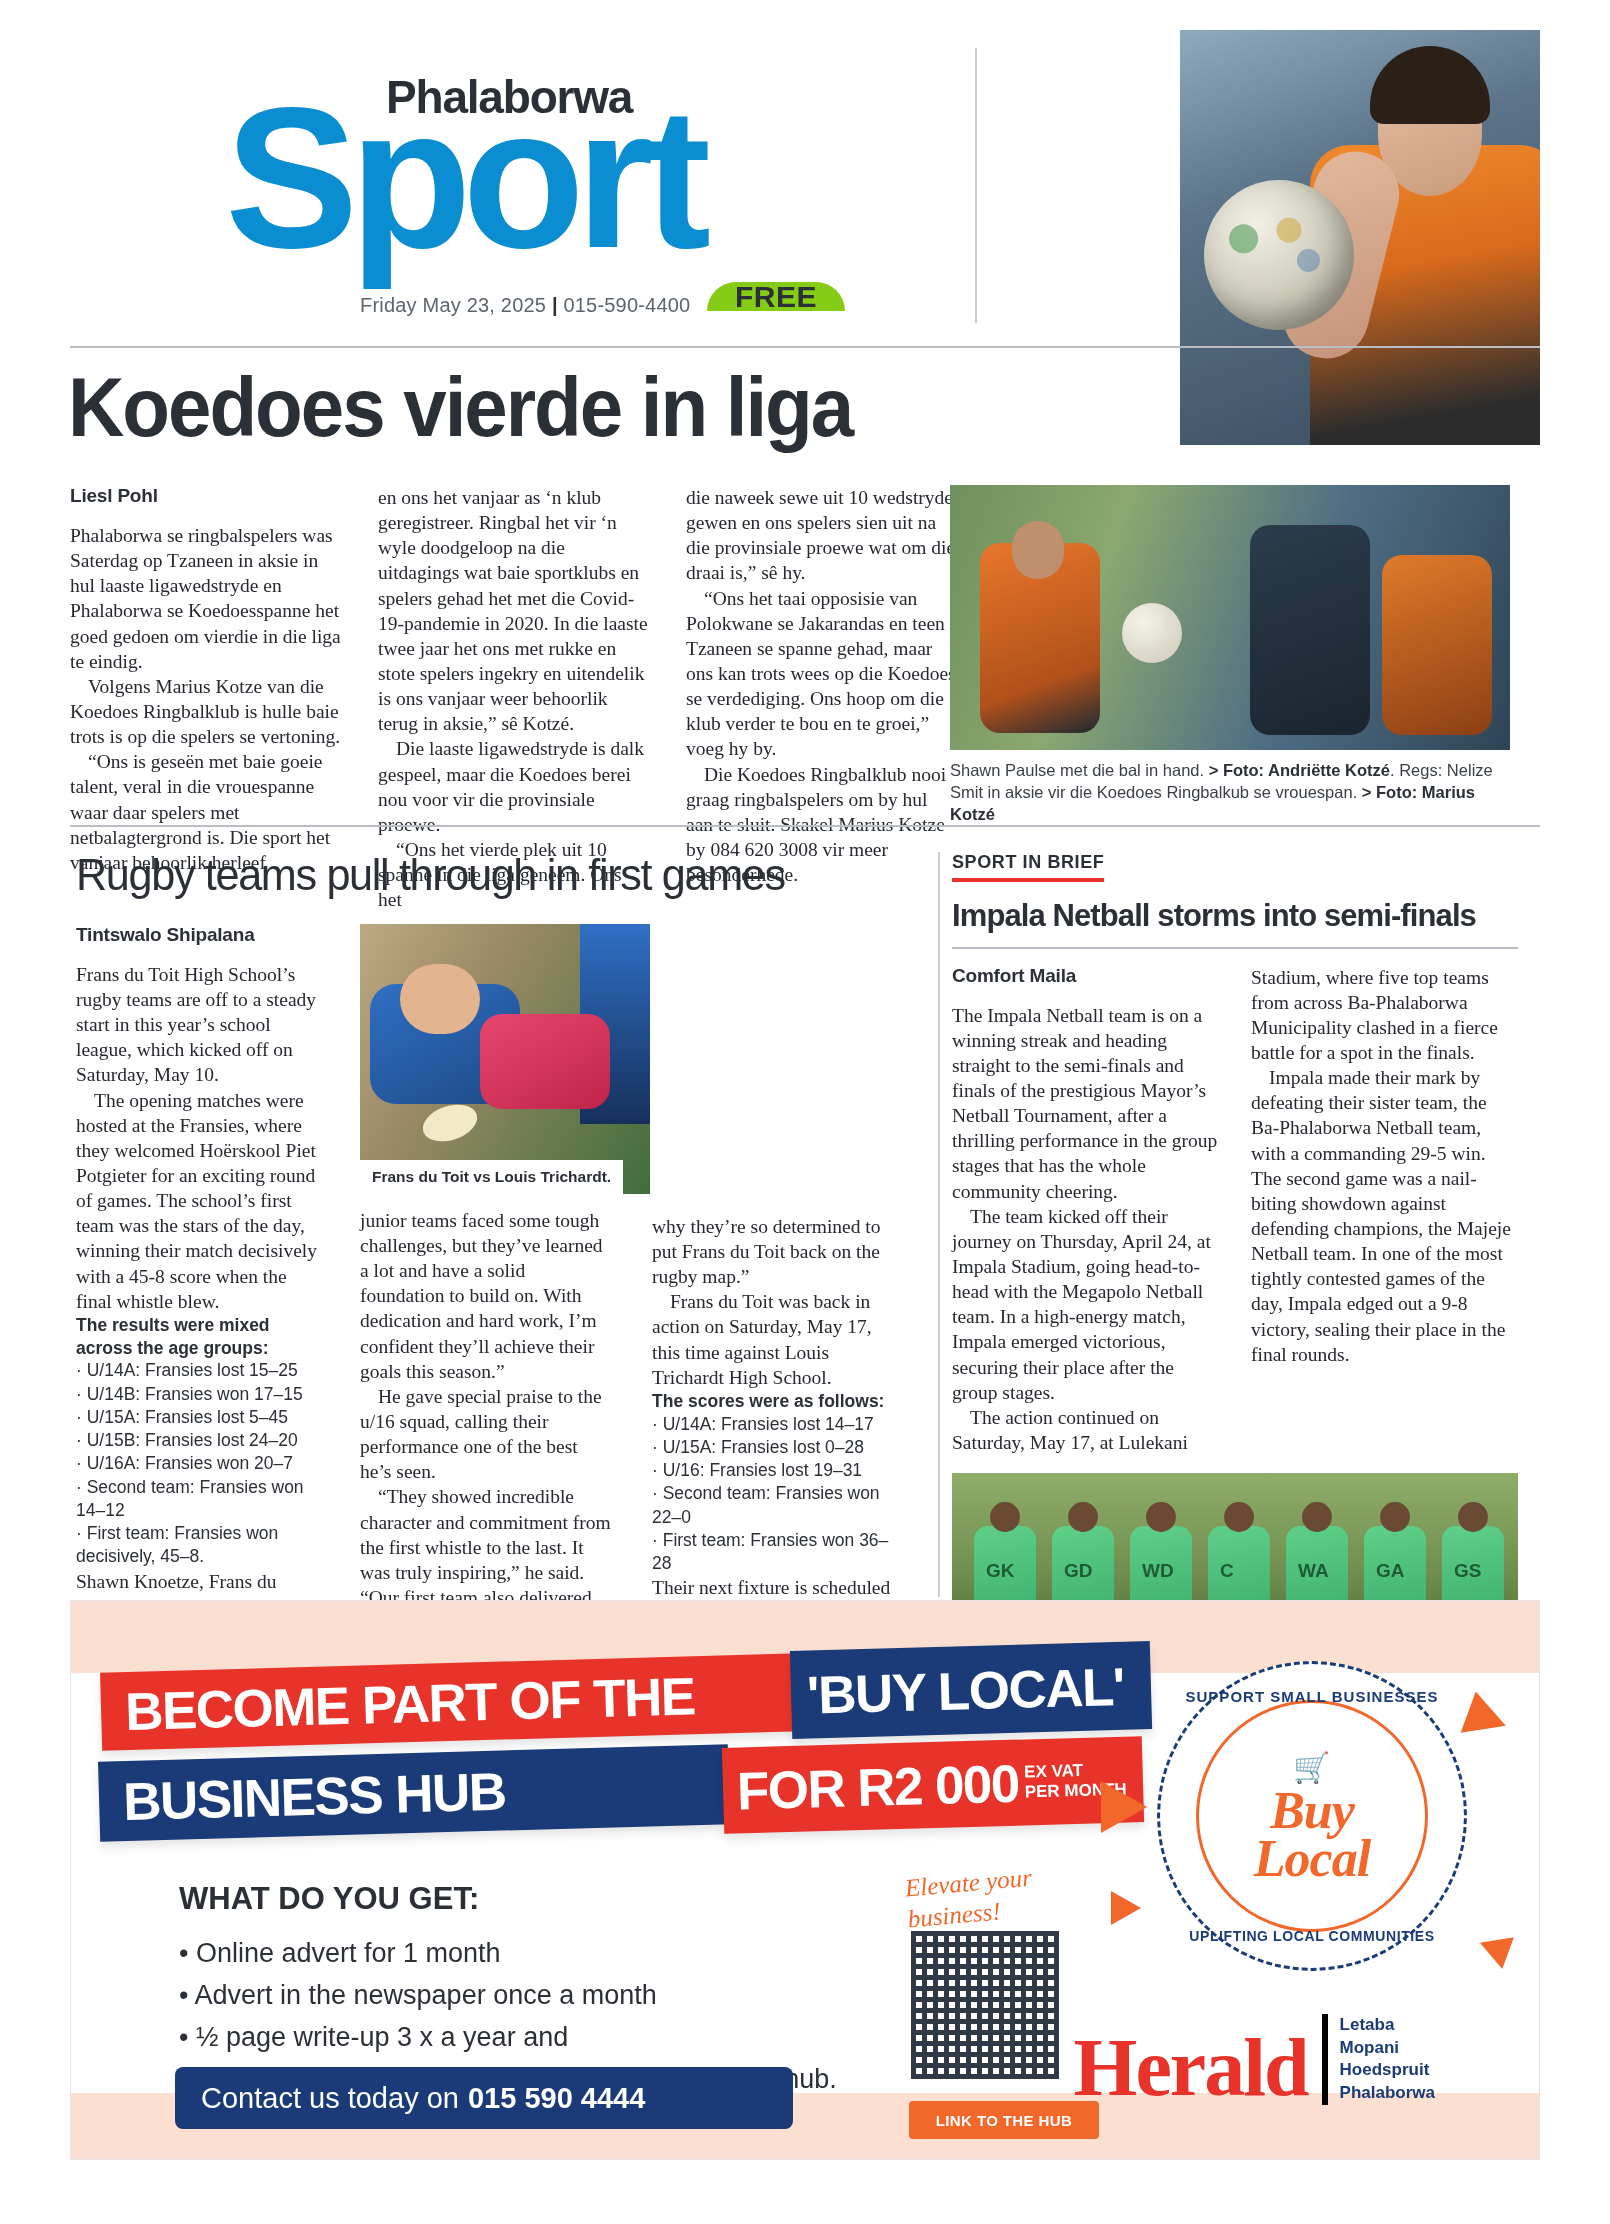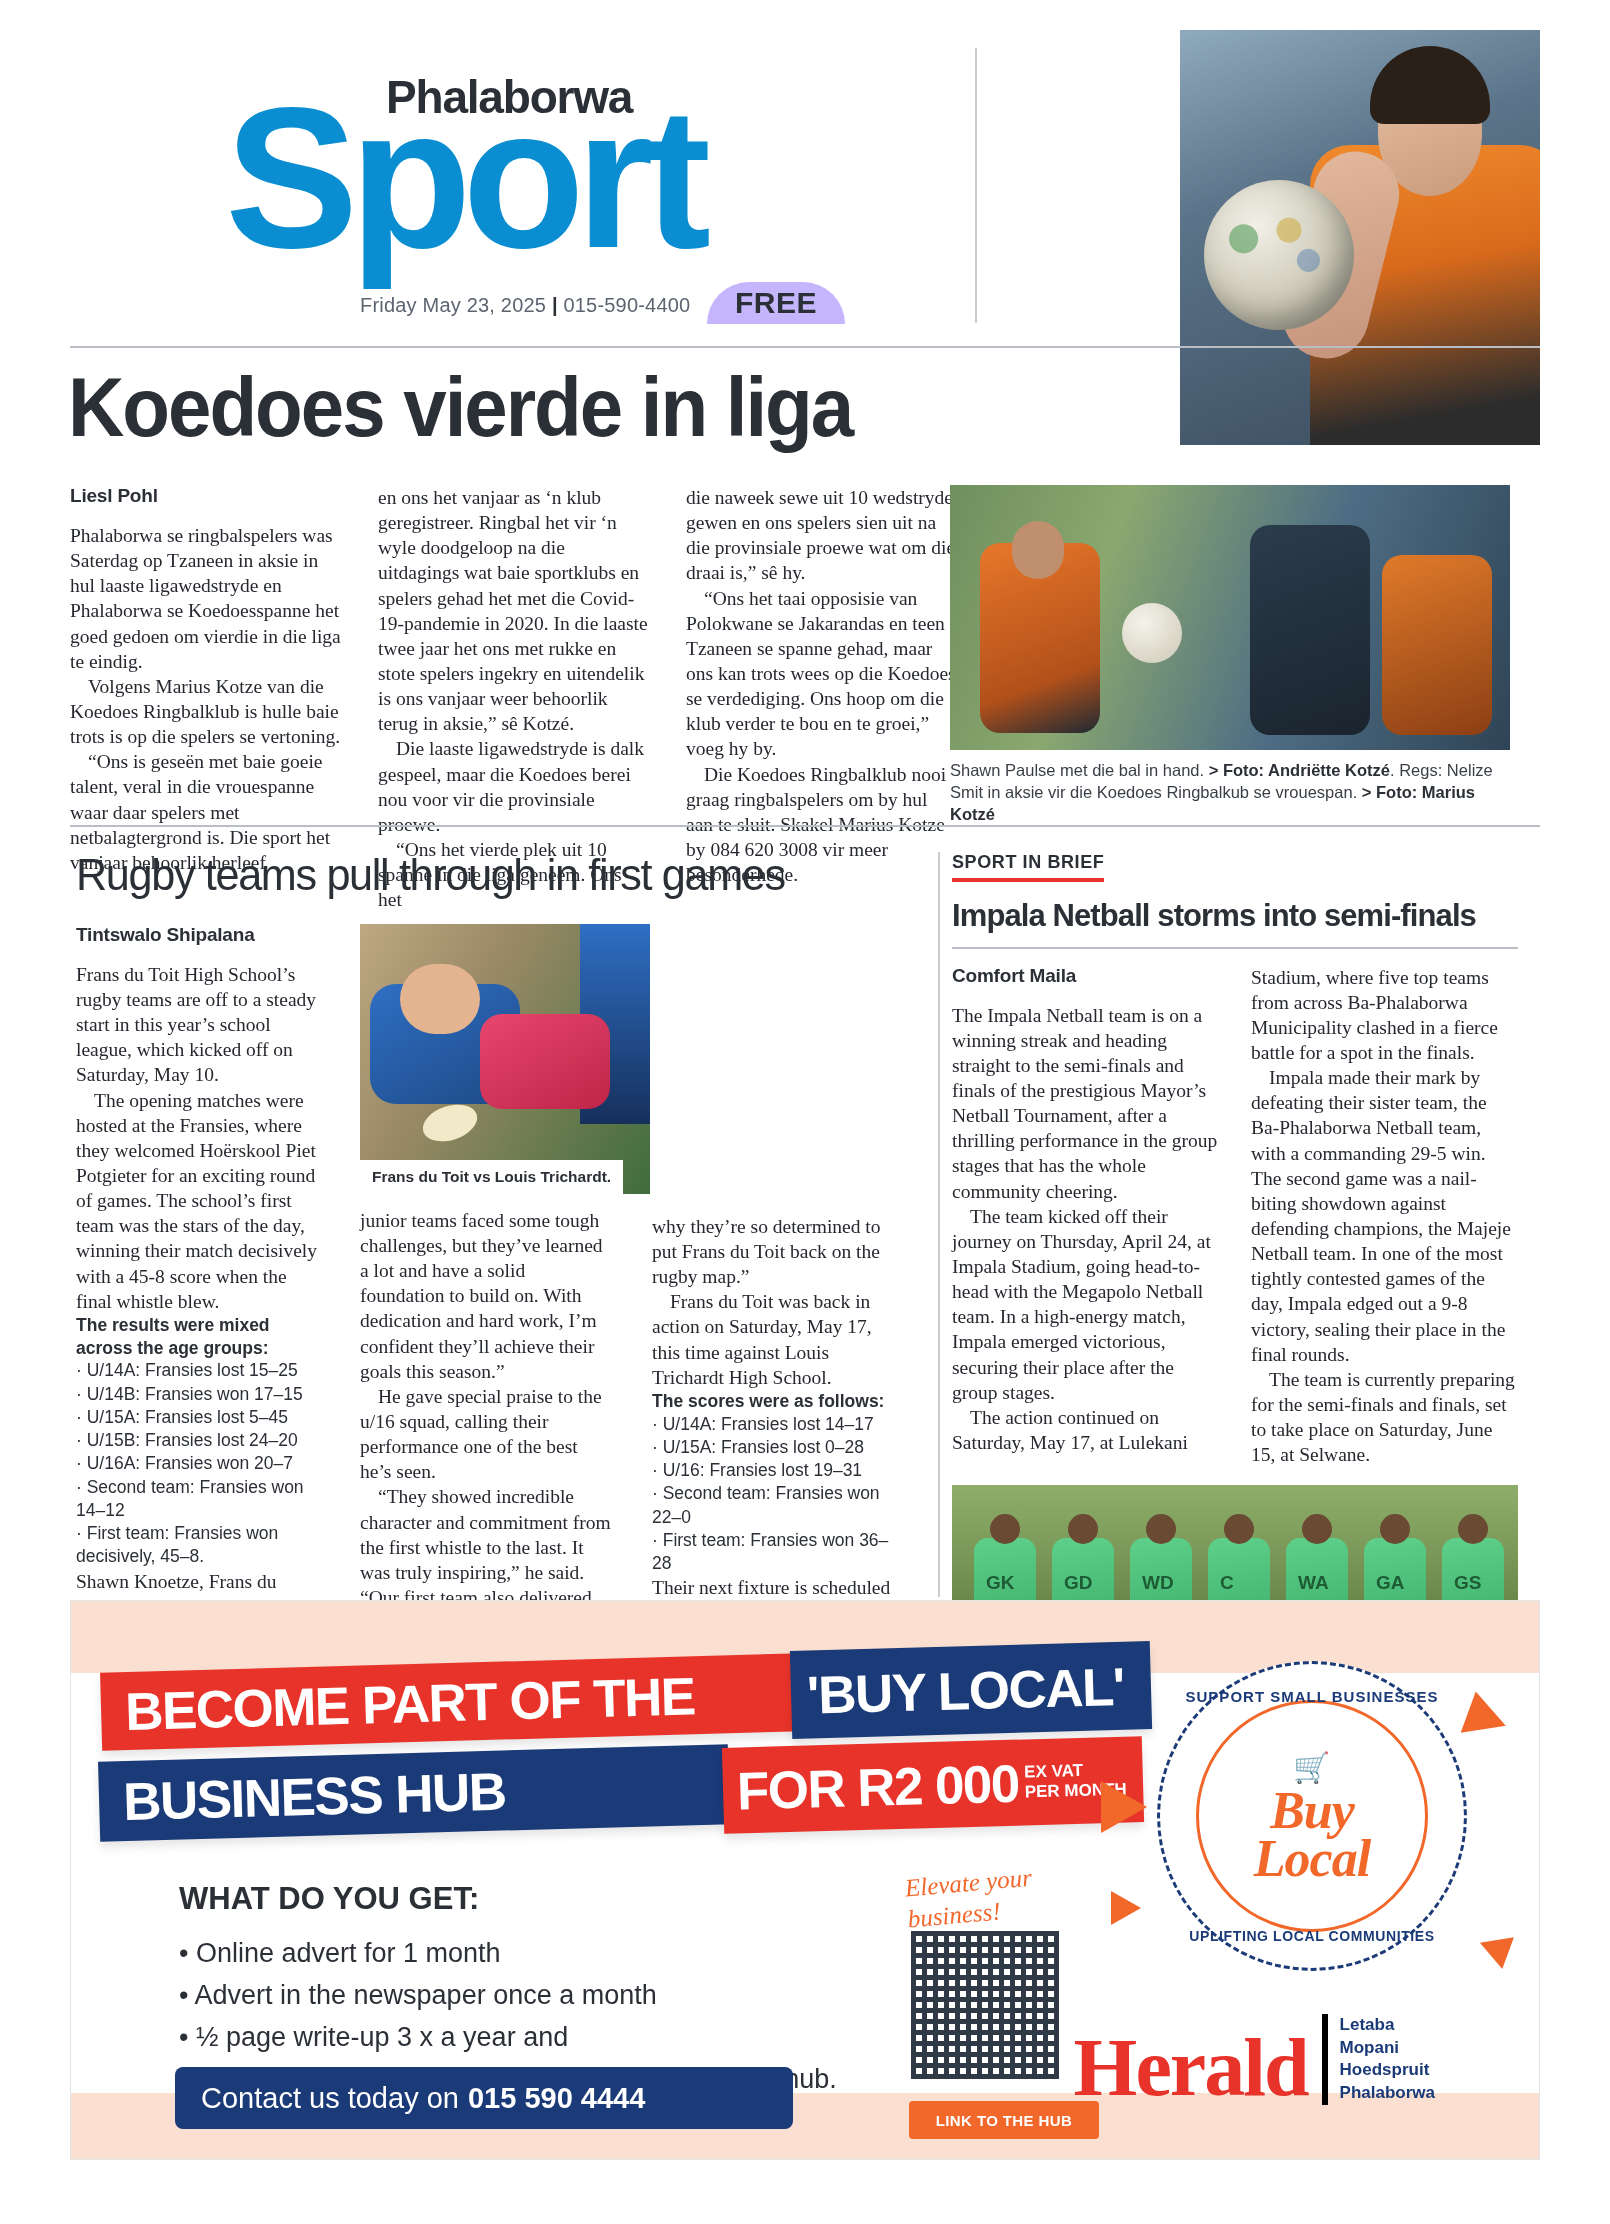--- a/index.html
+++ b/index.html
@@ -28,22 +28,22 @@
   }
   .mast-divider-v {
     position:absolute; left:975px; top:48px; width:2px; height:275px; background:#c9ccd1;
   }
   .mast-dateline {
     position:absolute; left:360px; top:294px;
     font-size:20px; color:#5c6470; letter-spacing:.2px; font-weight:400;
   }
   .mast-dateline b { color:#2b2f36; font-weight:700; }
   .free-badge {
-    position:absolute; left:707px; top:282px; width:138px; height:42px;
-    background:#c4b5fd; border-radius:70px 70px 0 0;
+    position:absolute; left:707px; top:282px; width:138px; height:29px;
+    background:#84cc16; border-radius:70px 70px 0 0;
     display:flex; align-items:center; justify-content:center;
   }
   .free-badge span { font-size:30px; font-weight:700; color:#2b2f36; letter-spacing:.5px; }
   .mast-rule { position:absolute; left:70px; right:70px; top:346px; height:2px; background:#b9bdc4; }
 
   
   .hero-photo {
     position:absolute; right:70px; top:30px; width:360px; height:415px;
     background:linear-gradient(160deg,#8fa9bd 0%,#5b7489 35%,#3a4a5c 100%);
     overflow:hidden;
@@ -426,21 +426,20 @@
         <div class="col-serif">
           <p class="first">The Impala Netball team is on a winning streak and heading straight to the semi-finals and finals of the prestigious Mayor’s Netball Tournament, after a thrilling performance in the group stages that has the whole community cheering.</p>
           <p>The team kicked off their journey on Thursday, April 24, at Impala Stadium, going head-to-head with the Megapolo Netball team. In a high-energy match, Impala emerged victorious, securing their place after the group stages.</p>
           <p>The action continued on Saturday, May 17, at Lulekani</p>
         </div>
       </div>
       <div class="bc">
         <div class="col-serif">
           <p class="first">Stadium, where five top teams from across Ba-Phalaborwa Municipality clashed in a fierce battle for a spot in the finals.</p>
           <p>Impala made their mark by defeating their sister team, the Ba-Phalaborwa Netball team, with a commanding 29-5 win. The second game was a nail-biting showdown against defending champions, the Majeje Netball team. In one of the most tightly contested games of the day, Impala edged out a 9-8 victory, sealing their place in the final rounds.</p>
-          <p>The team is currently preparing for the semi-finals and finals, set to take place on Saturday, June 15, at Selwane.</p>
         </div>
       </div>
     </div>
     <div class="netball-photo">
       <div class="np" style="left:22px">
           <div class="hd"></div>
           <div class="bib">GK</div>
         </div>
       <div class="np" style="left:100px">
           <div class="hd"></div>

